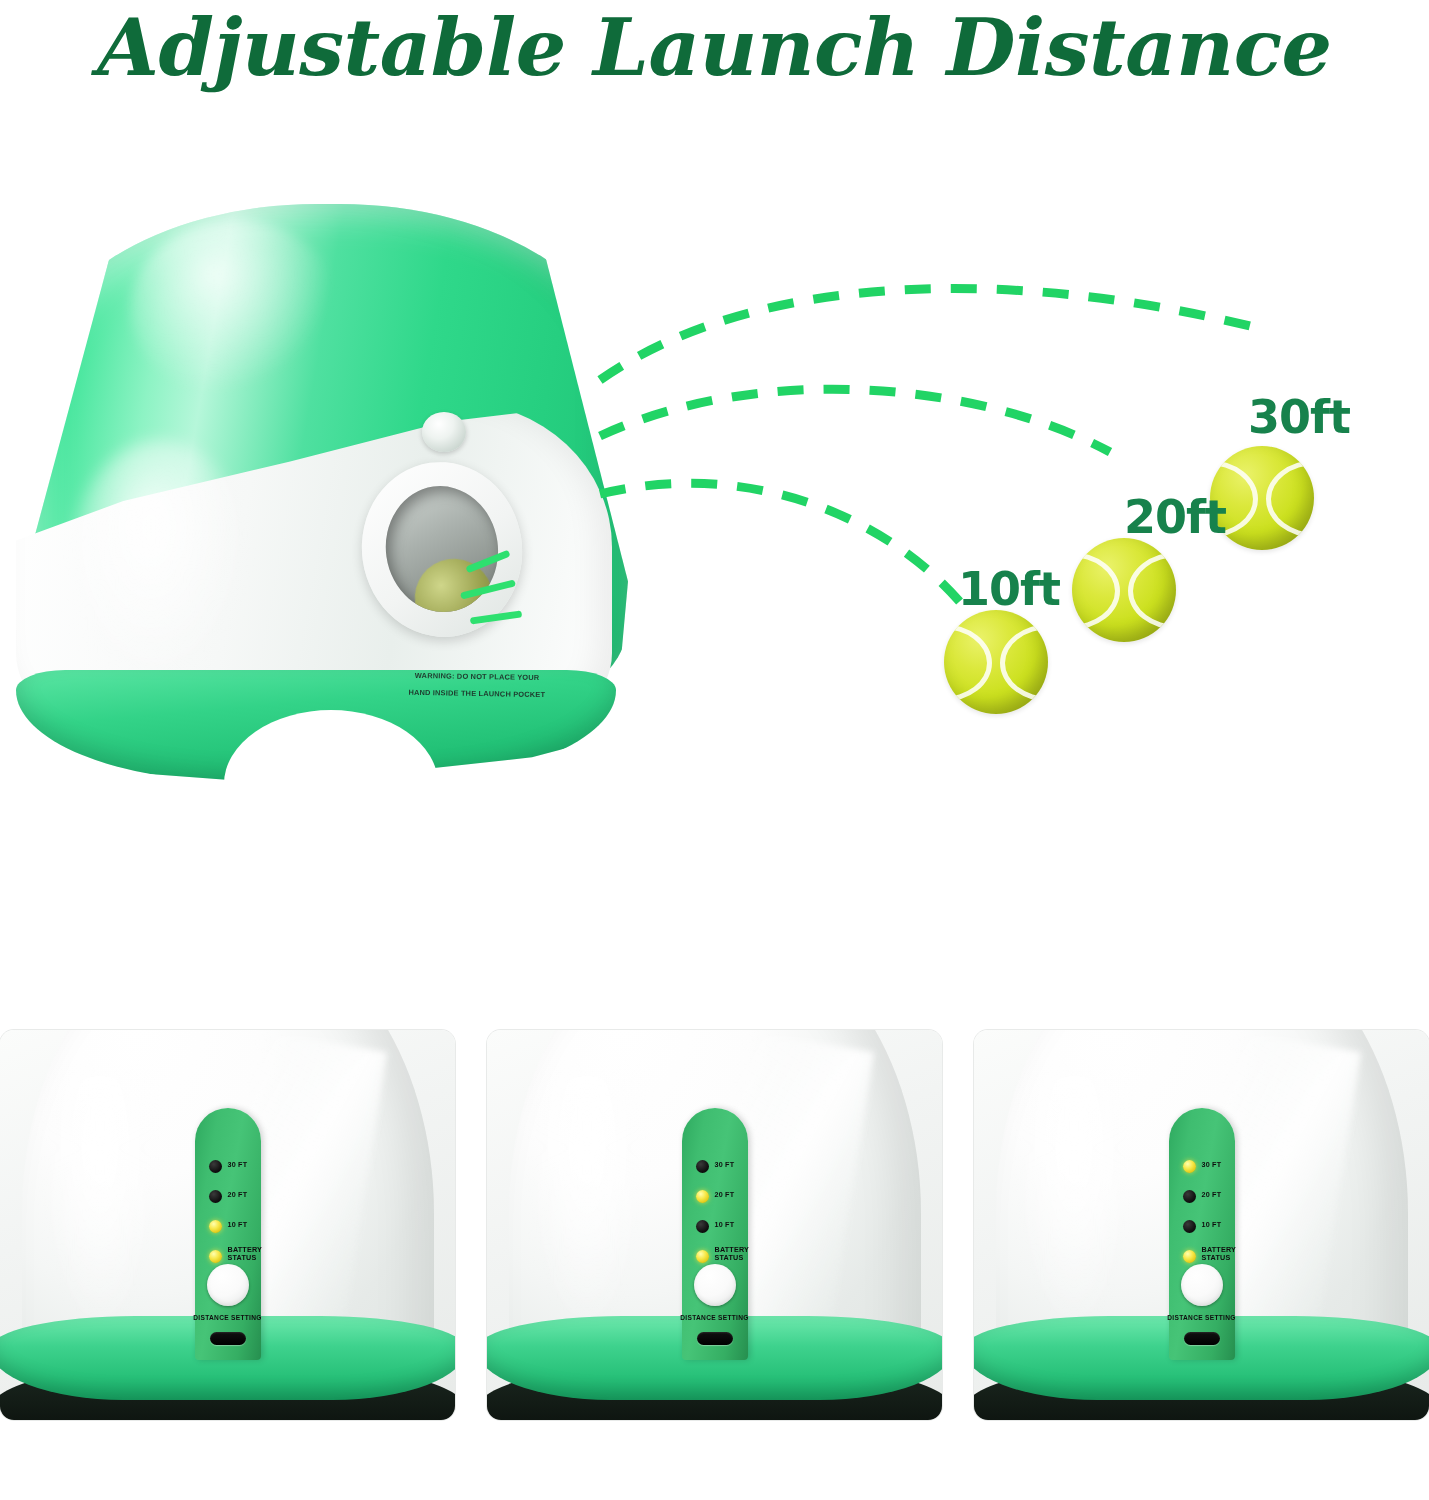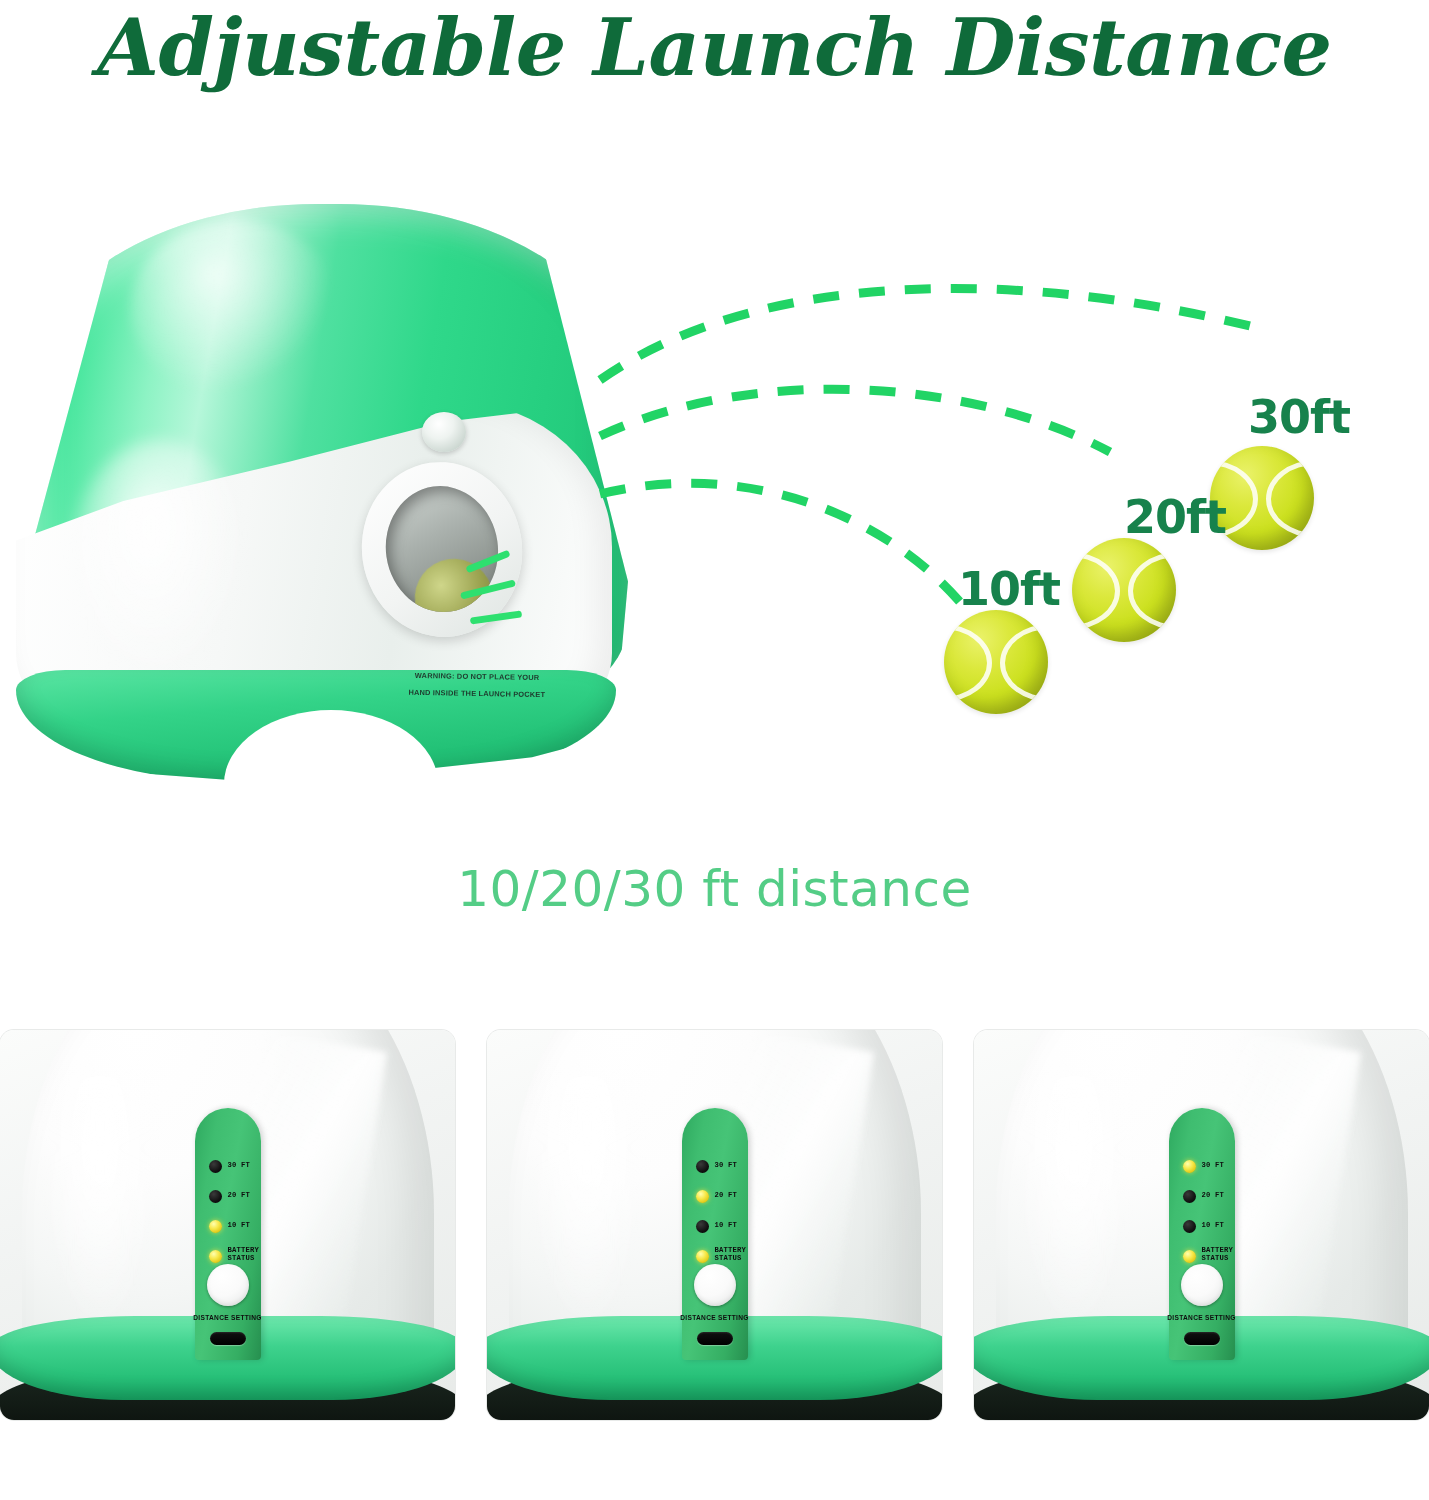--- a/index.html
+++ b/index.html
@@ -181,21 +181,21 @@
     background: linear-gradient(100deg, #2ea95f 0%, #3fbd70 22%, #46c477 45%, #35ae63 78%, #268f4f 100%);
     border-radius: 33px 33px 4px 4px;
     box-shadow: 2px 0 6px rgba(0,0,0,0.18);
   }
   .led { position: absolute; left: 14px; width: 13px; height: 13px; border-radius: 50%; }
   .led.off { background: radial-gradient(circle at 36% 32%, #3a3a3a 0%, #121212 60%, #000000 100%); }
   .led.on  { background: radial-gradient(circle at 36% 30%, #ffffb0 0%, #f7e84a 40%, #e0c715 75%, #b59c0c 100%);
              box-shadow: 0 0 5px rgba(245,228,60,0.75); }
   .ledtxt {
     position: absolute; left: 33px; color: #0e0e0e; font-size: 7.2px; font-weight: 700;
-    font-family: Liberation Mono, monospace; letter-spacing: 0.2px; white-space: nowrap;
+    font-family: Liberation Sans, sans-serif; letter-spacing: 0.2px; white-space: nowrap;
     line-height: 8px;
   }
   .btn {
     position: absolute; left: 50%; transform: translateX(-50%); top: 156px;
     width: 42px; height: 42px; border-radius: 50%;
     background: radial-gradient(circle at 36% 28%, #ffffff 0%, #fafafa 50%, #e4e6e5 100%);
     box-shadow: 0 1px 3px rgba(0,0,0,0.35), inset 0 -2px 4px rgba(0,0,0,0.08);
   }
   .btnlbl {
     position: absolute; left: 50%; transform: translateX(-50%); top: 206px;
@@ -261,21 +261,20 @@
       <div class="seam" style="left:-52px; top:14px; width:100px; height:78px;"></div>
       <div class="seam" style="left:56px; top:14px; width:100px; height:78px;"></div>
     </div>
 
     <div class="dlabel" style="left:958px; top:412px;">10ft</div>
     <div class="dlabel" style="left:1104px; top:340px;margin-left:20px;">20ft</div>
     <div class="dlabel" style="left:1248px; top:240px;">30ft</div>
   </div>
 
   <div class="subtitle">
-    <div>10/20/30 ft distance</div>
   </div>
 
   <div class="panels">
 
     <div class="panel p1">
       <div class="closeup-body"></div>
       <div class="closeup-sheen2"></div>
       <div class="closeup-sheen"></div>
       <div class="closeup-shadow"></div>
       <div class="closeup-base"></div>

